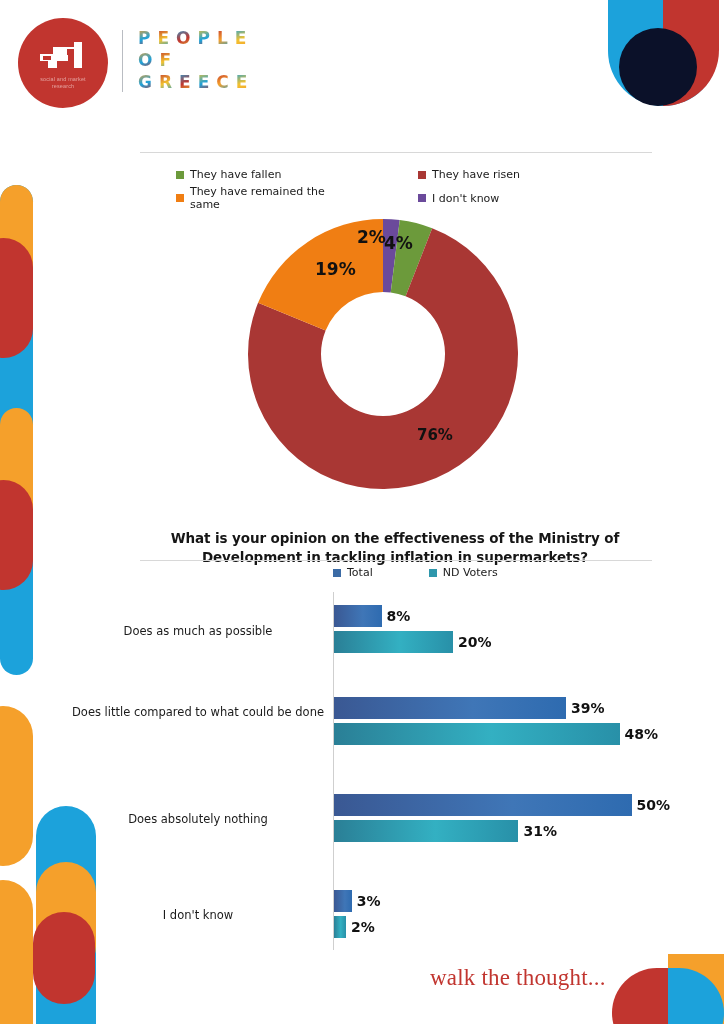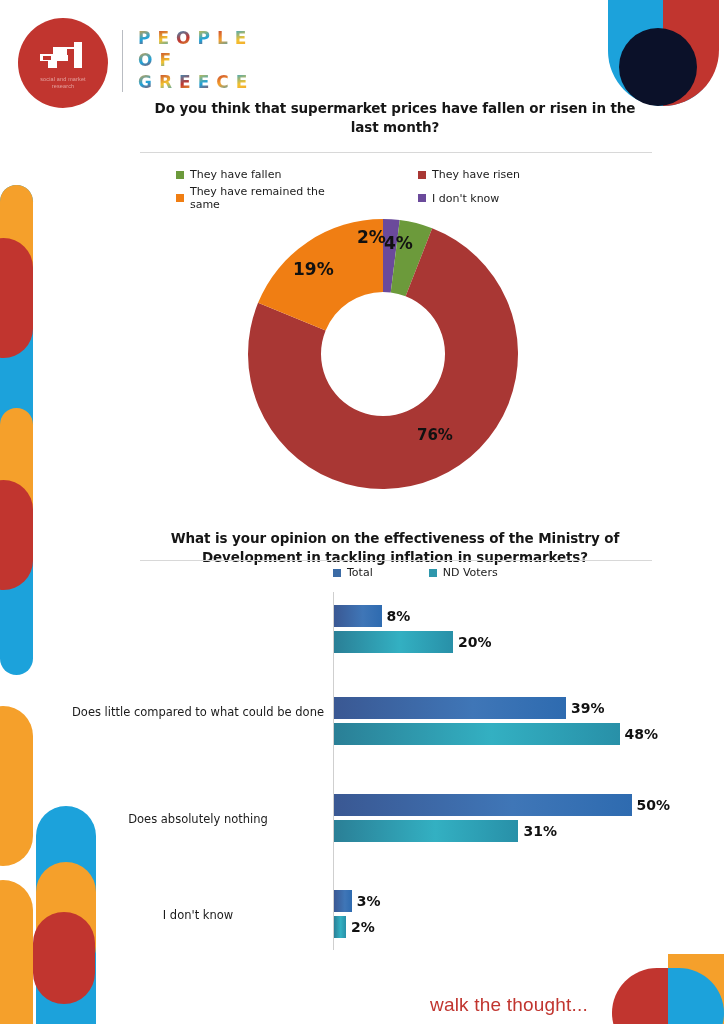--- a/index.html
+++ b/index.html
@@ -122,24 +122,23 @@
   .bar.nd { background: linear-gradient(90deg,#2a7f96 0%,#33b0c2 55%,#2890a8 100%); }
   .bar-val {
     position: absolute;
     font-family: "DejaVu Sans", sans-serif;
     font-weight: 700; font-size: 14px; color: #111;
     line-height: 22px; white-space: nowrap;
   }
 
   .tagline {
     position: absolute;
-    font-family: Liberation Sans, sans-serif;
-    font-size: 19px; color: #C1352F; font-weight: 400;
+    font-family: Liberation Serif, serif;
+    font-size: 23px; color: #C1352F; font-weight: 400;
     letter-spacing: .2px;
-    margin-top: 29px;
   }
 </style>
 </head>
 <body>
 
 <div id="page">
 
   <div class="deco tr-wrap">
     <div class="tr-blue"></div>
     <div class="tr-red"></div>
@@ -198,21 +197,20 @@
     <div class="pog-row" id="wm3">
         <span class="ch" style="background: linear-gradient(160deg, rgb(245, 160, 43) 0%, rgb(28, 162, 219) 55%, rgb(193, 53, 47) 100%) text; color: transparent;">G</span>
         <span class="ch" style="background: linear-gradient(160deg, rgb(193, 53, 47) 0%, rgb(242, 194, 48) 55%, rgb(28, 162, 219) 100%) text; color: transparent;">R</span>
         <span class="ch" style="background: linear-gradient(160deg, rgb(28, 162, 219) 0%, rgb(193, 53, 47) 55%, rgb(242, 194, 48) 100%) text; color: transparent;">E</span>
         <span class="ch" style="background: linear-gradient(160deg, rgb(242, 194, 48) 0%, rgb(28, 162, 219) 55%, rgb(193, 53, 47) 100%) text; color: transparent;">E</span>
         <span class="ch" style="background: linear-gradient(160deg, rgb(193, 53, 47) 0%, rgb(245, 160, 43) 55%, rgb(28, 162, 219) 100%) text; color: transparent;">C</span>
         <span class="ch" style="background: linear-gradient(160deg, rgb(28, 162, 219) 0%, rgb(242, 194, 48) 55%, rgb(245, 160, 43) 100%) text; color: transparent;">E</span>
       </div>
   </div>
 
-  <div class="chart-title" style="left:140px; top:99px; width:510px;">Do you think that supermarket prices have fallen or risen in the last month?</div>
   <div class="hrule" style="left:140px; top:152px; width:512px;"></div>
 
   <div class="legend" style="left:176px; top:168px; width:420px; gap:4px 62px;">
     <div class="legend-item" style="width:180px;">
       <span class="swatch" id="sw0" style="background: rgb(108, 154, 59);"></span>
       <span class="legend-label">They have fallen</span>
     </div>
     <div class="legend-item" style="width:160px;">
       <span class="swatch" id="sw1" style="background: rgb(169, 55, 52);"></span>
       <span class="legend-label">They have risen</span>
@@ -229,21 +227,21 @@
 
   <div class="donut-wrap" style="left:243px; top:219px; width:280px; height:270px;">
     <svg width="280" height="270" viewBox="0 0 280 270">
       <g id="donut-slices">
           <path d="M140,0 A135,135 0 0 1 156.75333160279004,1.0435672309576773 L147.6941226620221,73.47926791347686 A62,62 0 0 0 140,73 Z" fill="#6B4A9B"></path>
           <path d="M156.75333160279004,1.0435672309576773 A135,135 0 0 1 189.2279560481585,9.29555161681597 L162.60839462952464,77.26906814994511 A62,62 0 0 0 147.6941226620221,73.47926791347686 Z" fill="#6C9A3B"></path>
           <path d="M189.2279560481585,9.29555161681597 A135,135 0 1 1 15.076337816672364,83.82306548154884 L82.62765144173102,111.4965189618965 A62,62 0 1 0 162.60839462952464,77.26906814994511 Z" fill="#A93734"></path>
           <path d="M15.076337816672364,83.82306548154884 A135,135 0 0 1 139.99999999999997,0 L140,73 A62,62 0 0 0 82.62765144173102,111.4965189618965 Z" fill="#F07E13"></path>
         </g>
     </svg>
-    <div class="slice-label" style="left:50px; top:40px; font-size:17px;">19%</div>
+    <div class="slice-label" style="left:72px; top:40px; font-size:17px;">19%</div>
     <div class="slice-label" style="left:114px; top:8px; font-size:17px;">2%</div>
     <div class="slice-label" style="left:141px; top:14px; font-size:17px;">4%</div>
     <div class="slice-label" style="left:174px; top:207px; font-size:15px;">76%</div>
     </div>
 
   <div class="chart-title" style="left:140px; top:509px; width:510px;margin-top:20px;">What is your opinion on the effectiveness of the Ministry of Development in tackling inflation in supermarkets?</div>
   <div class="hrule" style="left:140px; top:560px; width:512px;"></div>
 
   <div class="bar-legend" style="left:333px; top:566px;">
     <div class="legend-item">
@@ -251,20 +249,21 @@
       <span class="legend-label">Total</span>
     </div>
     <div class="legend-item">
       <span class="swatch" id="sw5" style="background: rgb(46, 151, 172);"></span>
       <span class="legend-label">ND Voters</span>
     </div>
   </div>
 
   <div class="axis-line" style="left:333px; top:592px; height:358px;"></div>
   <div id="bar-area" style="position:absolute; left:0; top:592px; width:724px; height:360px;">
+      <div class="cat-label" style="top: 32px; right: 396px; width: 260px;">Does as much as possible</div>
       <div class="bar total" style="left: 334px; top: 13px; width: 47.6px;"></div>
       <div class="bar-val" style="left: 386.6px; top: 13px;">8%</div>
       <div class="bar nd" style="left: 334px; top: 39px; width: 119px;"></div>
       <div class="bar-val" style="left: 458px; top: 39px;">20%</div>
       <div class="cat-label" style="top: 113px; right: 396px; width: 260px;">Does little compared to what could be done</div>
       <div class="bar total" style="left: 334px; top: 105px; width: 232.05px;"></div>
       <div class="bar-val" style="left: 571.05px; top: 105px; text-align: center;">39%</div>
       <div class="bar nd" style="left: 334px; top: 131px; width: 285.6px;"></div>
       <div class="bar-val" style="left: 624.6px; top: 131px;">48%</div>
       <div class="cat-label" style="top: 220px; right: 396px; width: 260px;">Does absolutely nothing</div>

